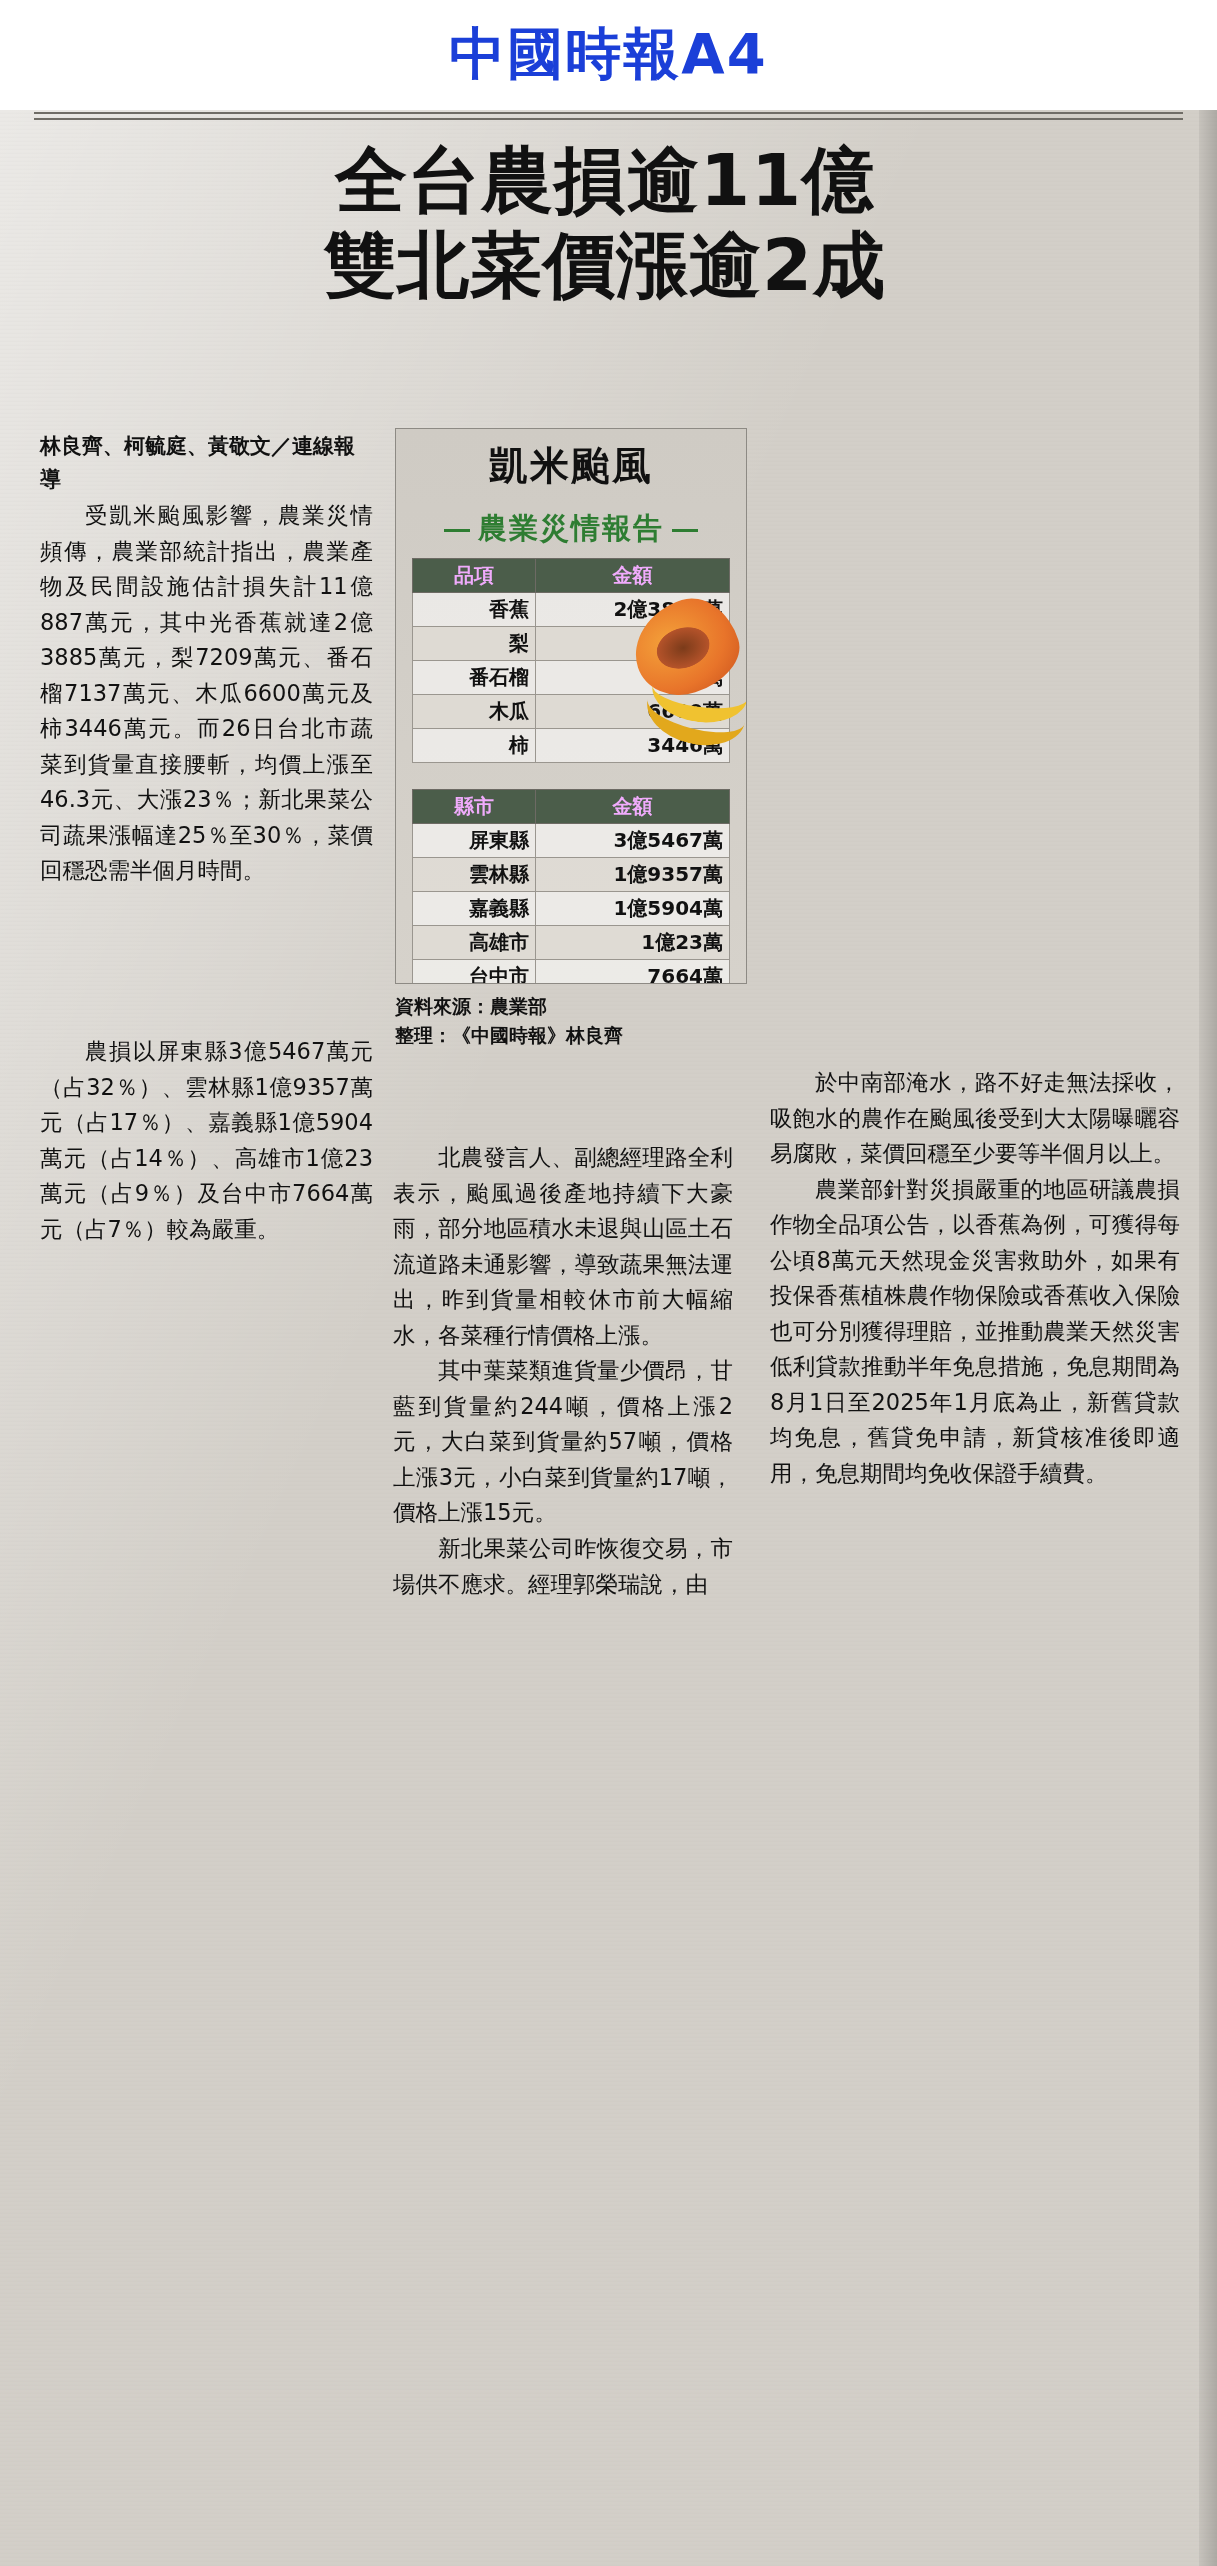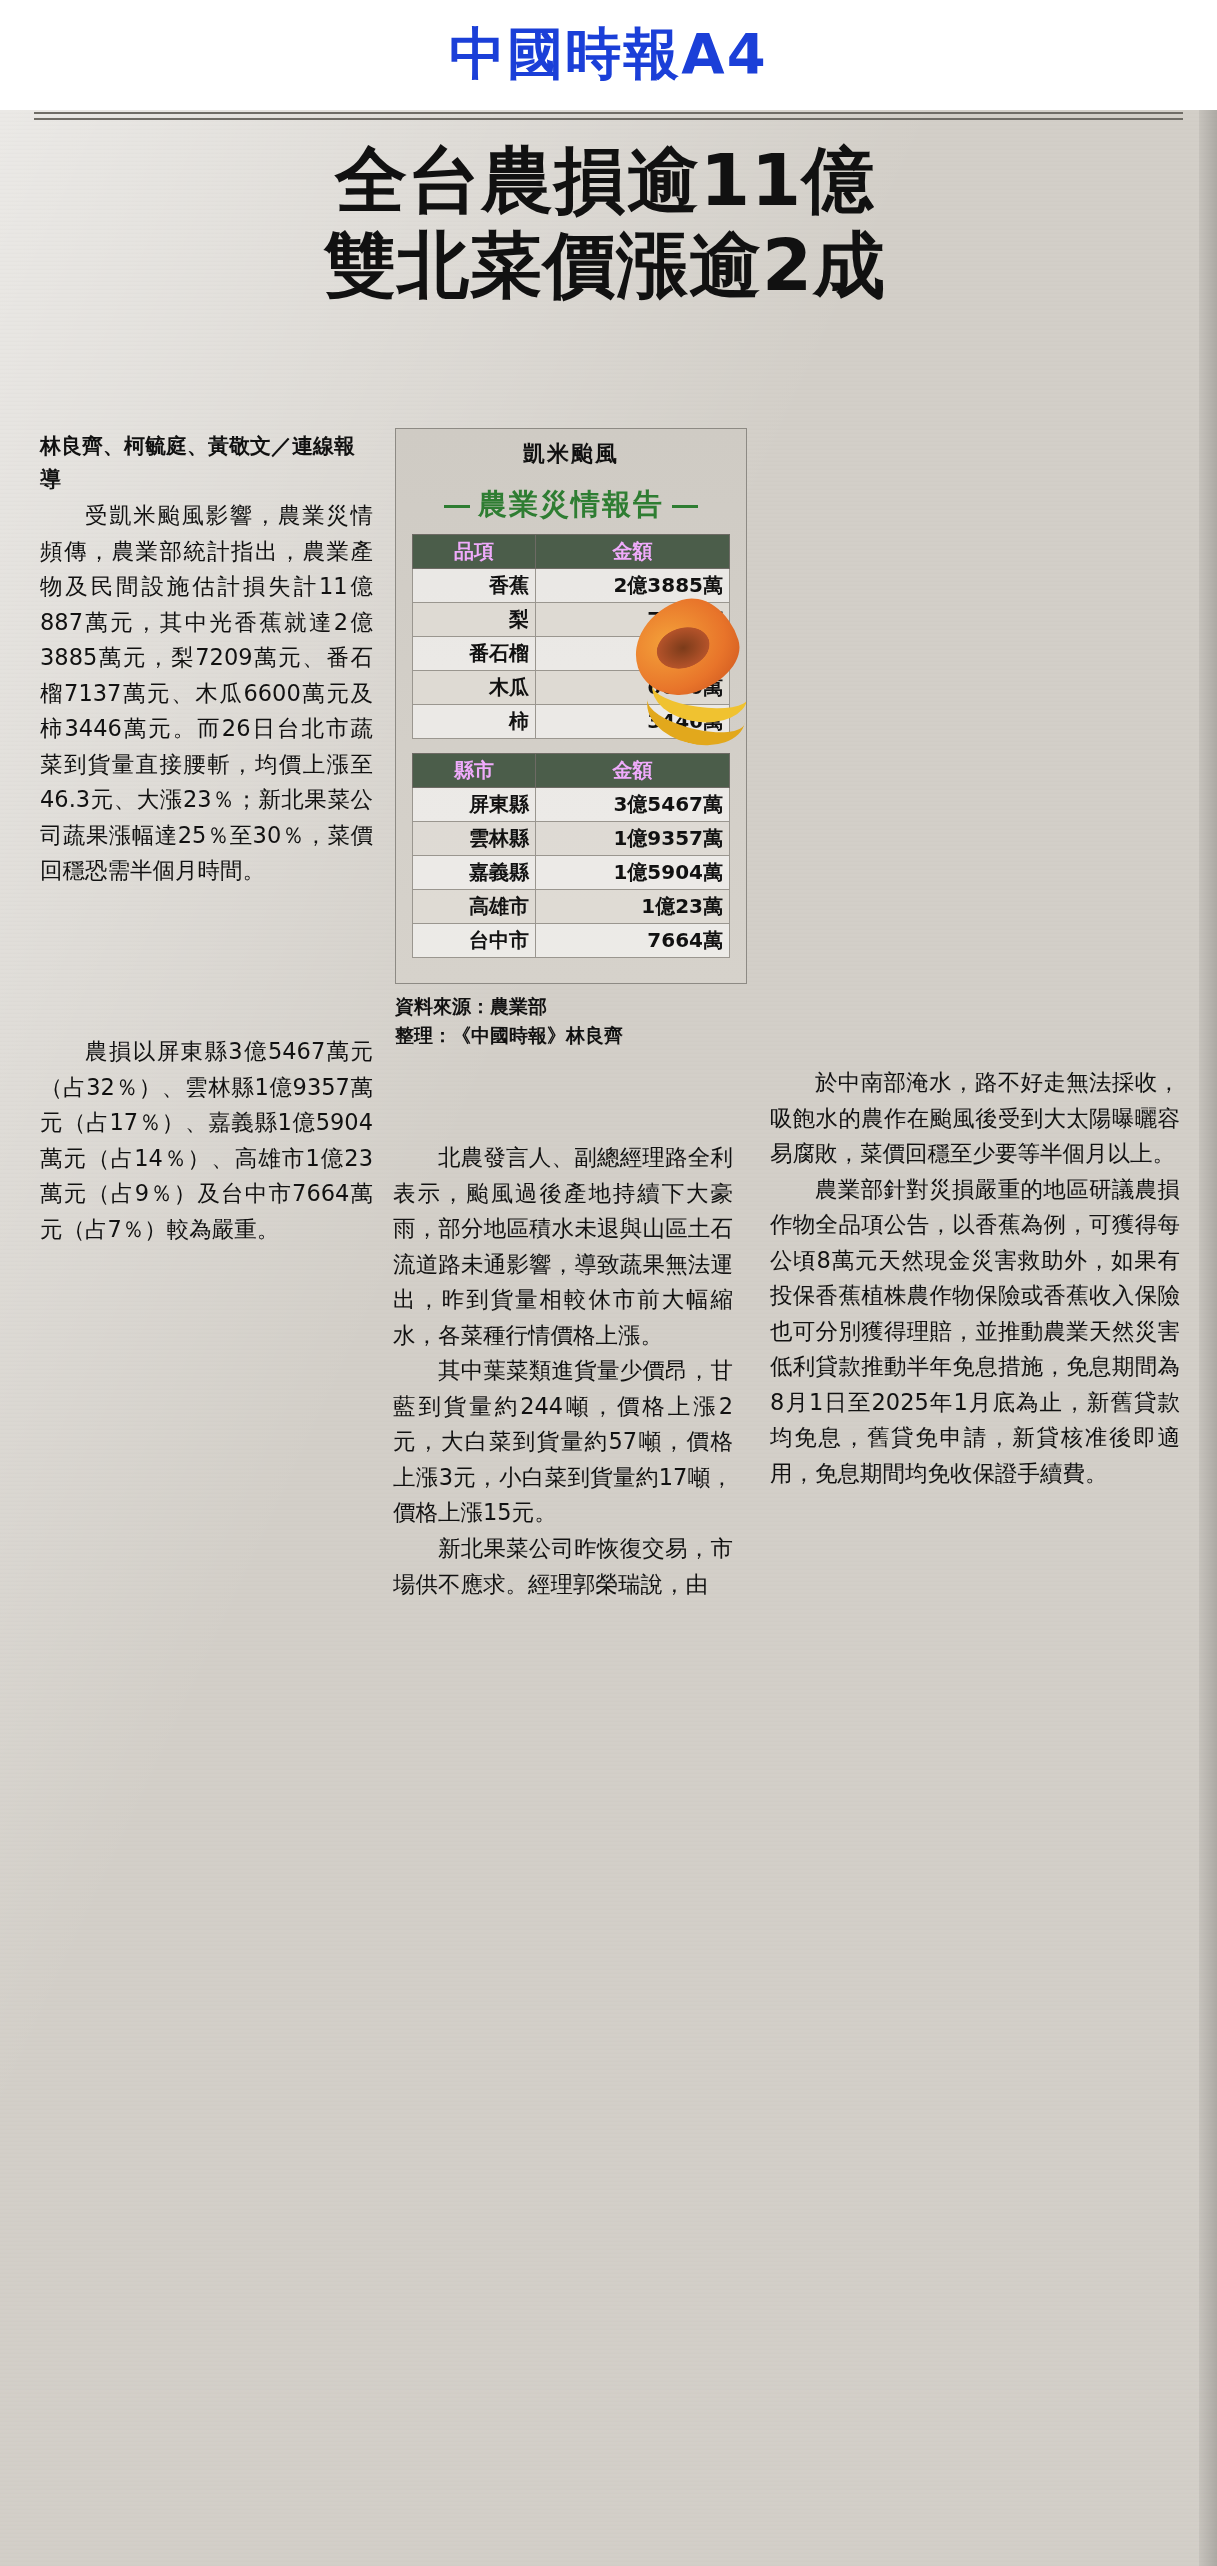--- a/index.html
+++ b/index.html
@@ -77,21 +77,21 @@
   
   #graphic{
     position:absolute;top:318px;left:395px;width:352px;height:556px;
     background:linear-gradient(180deg,#cfcbc4 0%,#d6d2cb 100%);
     border:1px solid #8d8a84;
     box-sizing:border-box;
     overflow:hidden;
   }
   #graphic .g-title{
     text-align:center;
-    font-size:22px;font-weight:bold;color:#111;
+    font-size:39px;font-weight:bold;color:#111;
     margin-top:10px;letter-spacing:2px;
   }
   #graphic .g-sub{
     text-align:center;
     font-size:29px;font-weight:bold;
     color:#2e7d32;
     margin-top:16px;letter-spacing:2px;
     position:relative;
   }
   #graphic .g-sub .dash{
@@ -213,21 +213,21 @@
           <td class="c1">木瓜</td>
           <td>6600萬</td>
         </tr>
         <tr>
           <td class="c1">柿</td>
           <td>3446萬</td>
         </tr>
       </tbody>
     </table>
 
-    <table class="g-tbl" id="tbl-regions" style="margin-top:14px;">
+    <table class="g-tbl" id="tbl-regions" style="margin-top:26px;">
       <thead>
         <tr>
           <th class="c1">縣市</th>
           <th>金額</th>
         </tr>
       </thead>
       <tbody>
         <tr>
           <td class="c1">屏東縣</td>
           <td>3億5467萬</td>

